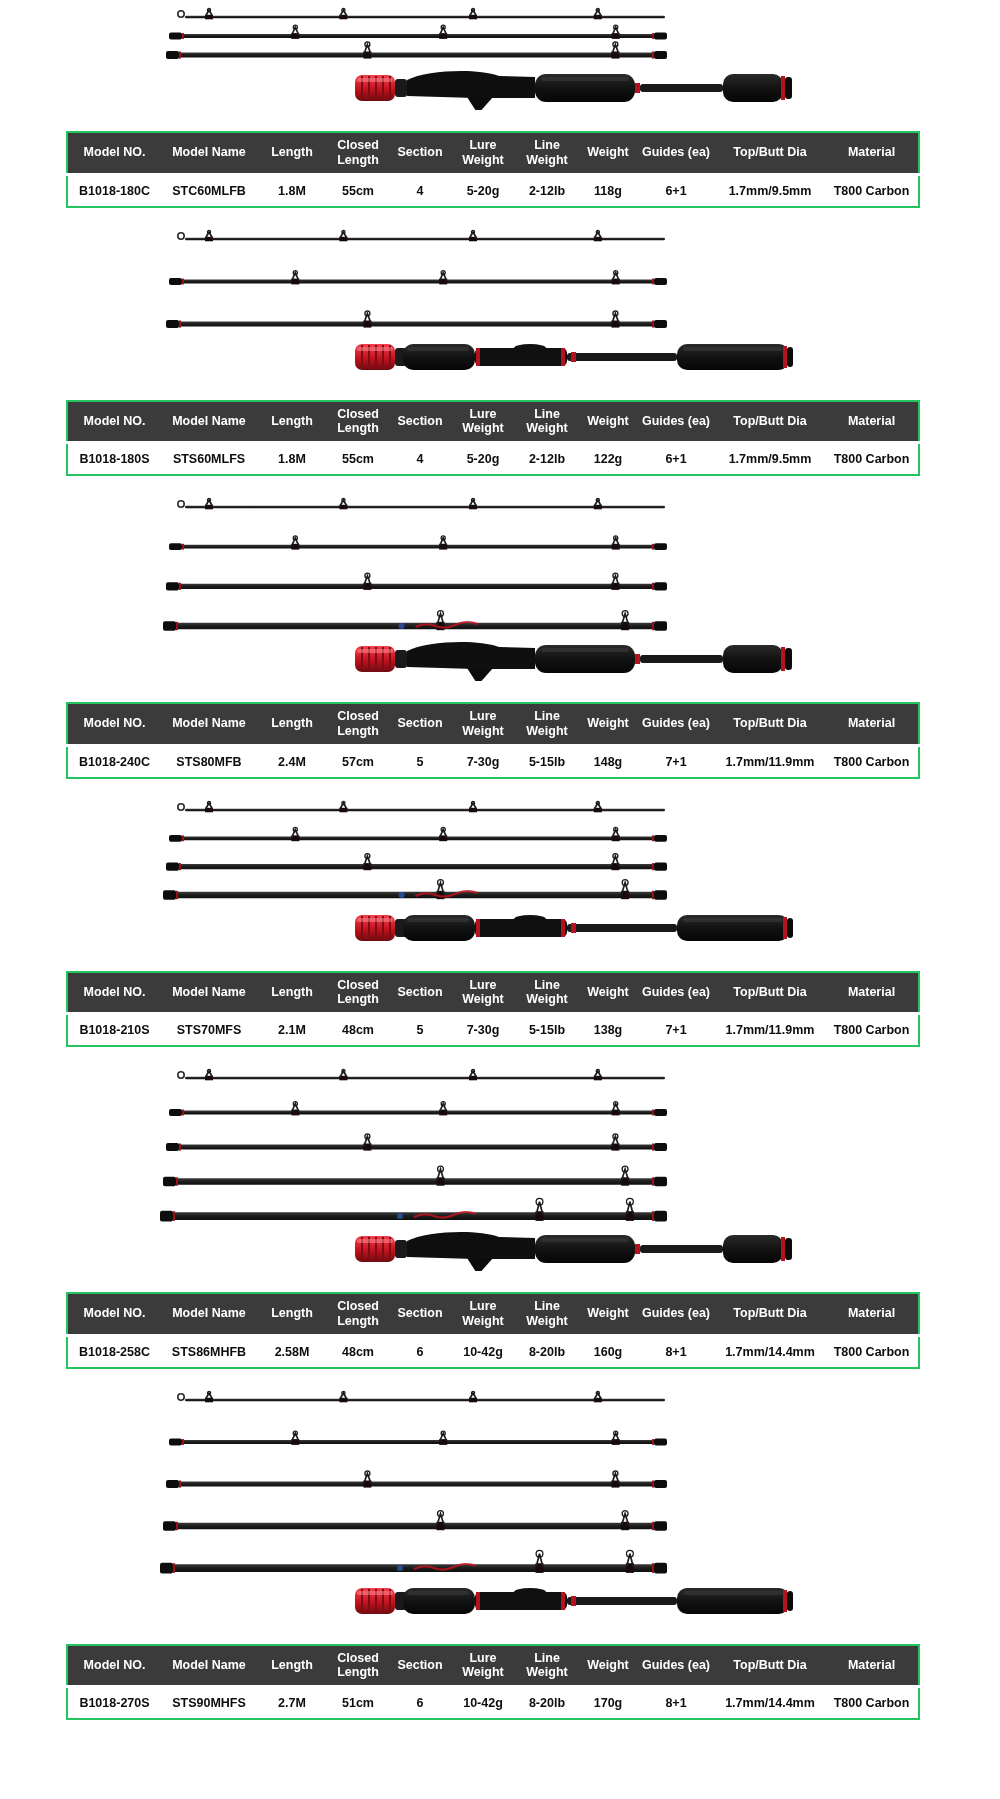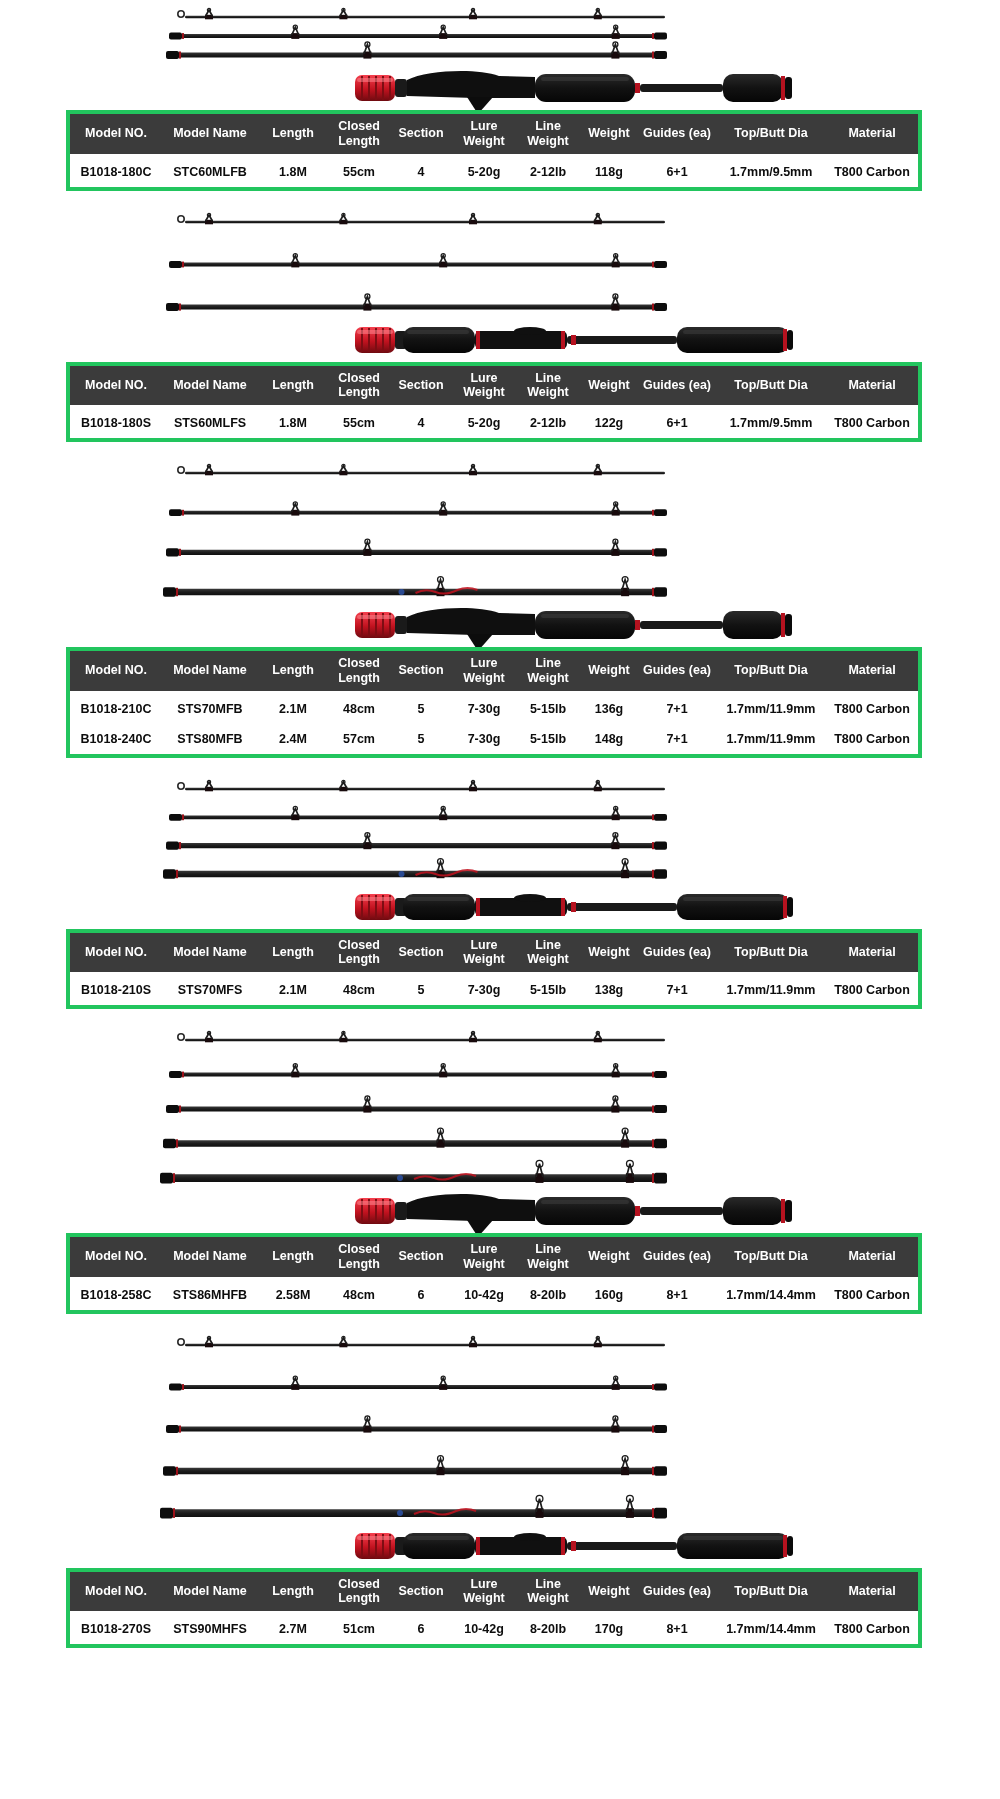--- a/index.html
+++ b/index.html
@@ -6,21 +6,21 @@
   body{
     width:1000px;height:1799px;overflow:hidden;background:#ffffff;
     font-family:"Liberation Sans", sans-serif;color:#111;
     padding-top:5px;box-sizing:border-box;
   }
   .section{margin-bottom:19px;}
   .figure{margin-left:145px;width:700px;}
   .figure svg{display:block;}
   table.spec{
     margin-left:66px;width:852px;table-layout:fixed;
-    border-collapse:collapse;border:4px solid #22c55e;
+    border-collapse:collapse;border:2px solid #22c55e;margin-top:21px;
   }
   table.spec thead th{
     background:#3b3b3b;color:#ffffff;font-weight:bold;font-size:12.5px;
     line-height:1.18;text-align:center;vertical-align:middle;
     padding:5px 2px;border-bottom:3px solid #ffffff;
   }
   table.spec tbody td{
     font-size:12.5px;font-weight:bold;color:#0d0d0d;text-align:center;
     vertical-align:middle;padding:8px 2px;background:#ffffff;
     white-space:nowrap;overflow:hidden;
@@ -395,33 +395,20 @@
             <th>Section</th>
             <th>Lure Weight</th>
             <th>Line Weight</th>
             <th>Weight</th>
             <th>Guides (ea)</th>
             <th>Top/Butt Dia</th>
             <th>Material</th>
           </tr>
         </thead>
         <tbody>
-          <tr>
-            <td>B1018-210C</td>
-            <td>STS70MFB</td>
-            <td>2.1M</td>
-            <td>48cm</td>
-            <td>5</td>
-            <td>7-30g</td>
-            <td>5-15lb</td>
-            <td>136g</td>
-            <td>7+1</td>
-            <td>1.7mm/11.9mm</td>
-            <td>T800 Carbon</td>
-          </tr>
           <tr>
             <td>B1018-240C</td>
             <td>STS80MFB</td>
             <td>2.4M</td>
             <td>57cm</td>
             <td>5</td>
             <td>7-30g</td>
             <td>5-15lb</td>
             <td>148g</td>
             <td>7+1</td>

